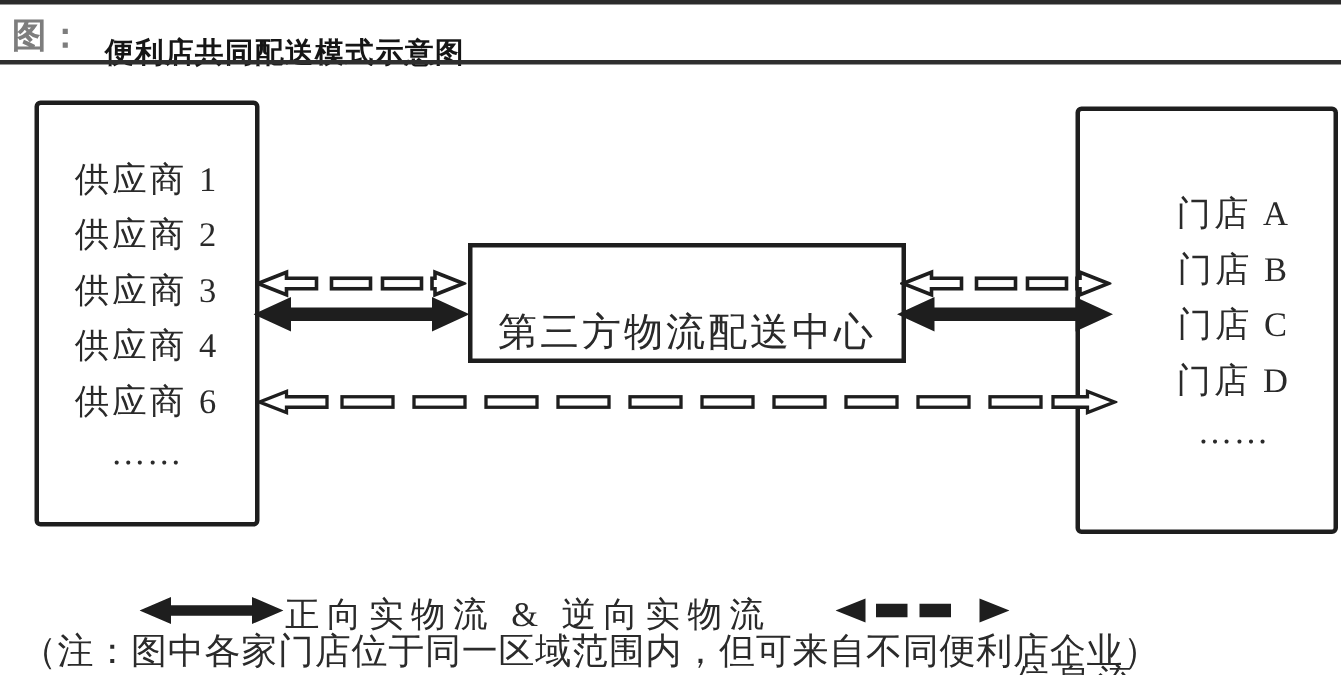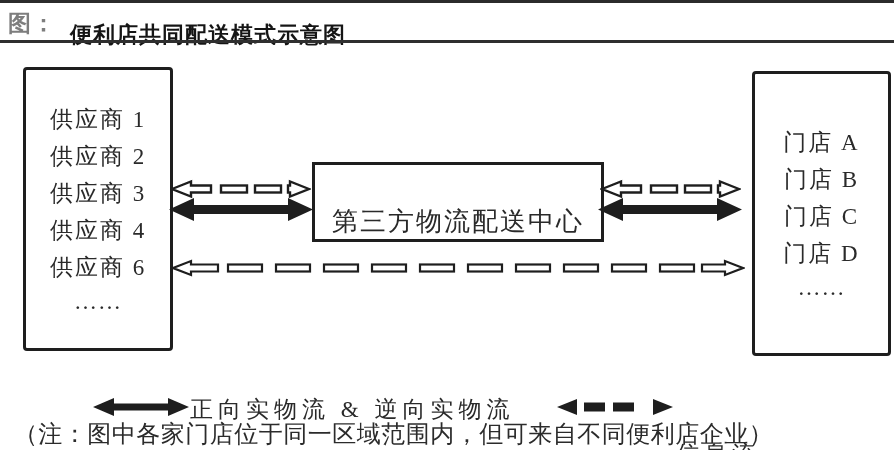--- a/index.html
+++ b/index.html
@@ -3,30 +3,30 @@
 <meta charset="utf-8">
 <style>
   html,body{margin:0;padding:0;background:#ffffff;}
   .stage{
     position:relative;width:894px;height:450px;background:#ffffff;
     font-family:"Liberation Sans","DejaVu Sans",sans-serif;color:#1d1d1d;overflow:hidden;
   }
   .topline{position:absolute;left:0;top:0;width:894px;height:3px;background:#2b2b2b;}
   .titlebar{position:absolute;left:8px;top:8px;width:880px;height:30px;display:flex;align-items:center;}
   .title-prefix{font-size:23px;font-weight:bold;color:#7d7d7d;letter-spacing:1px;}
-  .title-main{font-size:22px;font-weight:bold;color:#151515;margin-left:14px;letter-spacing:1px;margin-top:24px;}
+  .title-main{font-size:19px;font-weight:bold;color:#151515;margin-left:14px;letter-spacing:1px;margin-top:24px;}
   .titleline{position:absolute;left:0;top:40px;width:894px;height:3px;background:#2f2f2f;}
 
   .roundbox{
     position:absolute;border:3px solid #1e1e1e;border-radius:4px;background:#ffffff;
     display:flex;flex-direction:column;justify-content:center;align-items:center;
     font-family:"Liberation Serif","DejaVu Serif",serif;font-size:23px;color:#2a2a2a;
   }
   .box-left{left:23px;top:67px;width:144px;height:278px;}
-  .box-right{left:752px;top:71px;width:133px;height:279px;}
+  .box-right{left:717px;top:71px;width:133px;height:279px;padding-left:36px;}
   .roundbox .line{line-height:37px;letter-spacing:2px;white-space:nowrap;}
   .roundbox .dots{line-height:32px;letter-spacing:1px;}
 
   .centerbox{
     position:absolute;left:312px;top:162px;width:286px;height:74px;border:3px solid #1e1e1e;background:#ffffff;
     display:flex;align-items:flex-end;justify-content:center;
     font-family:"Liberation Serif","DejaVu Serif",serif;font-size:26px;color:#2a2a2a;letter-spacing:2px;white-space:nowrap;
   }
 
   .arrow{position:absolute;}

